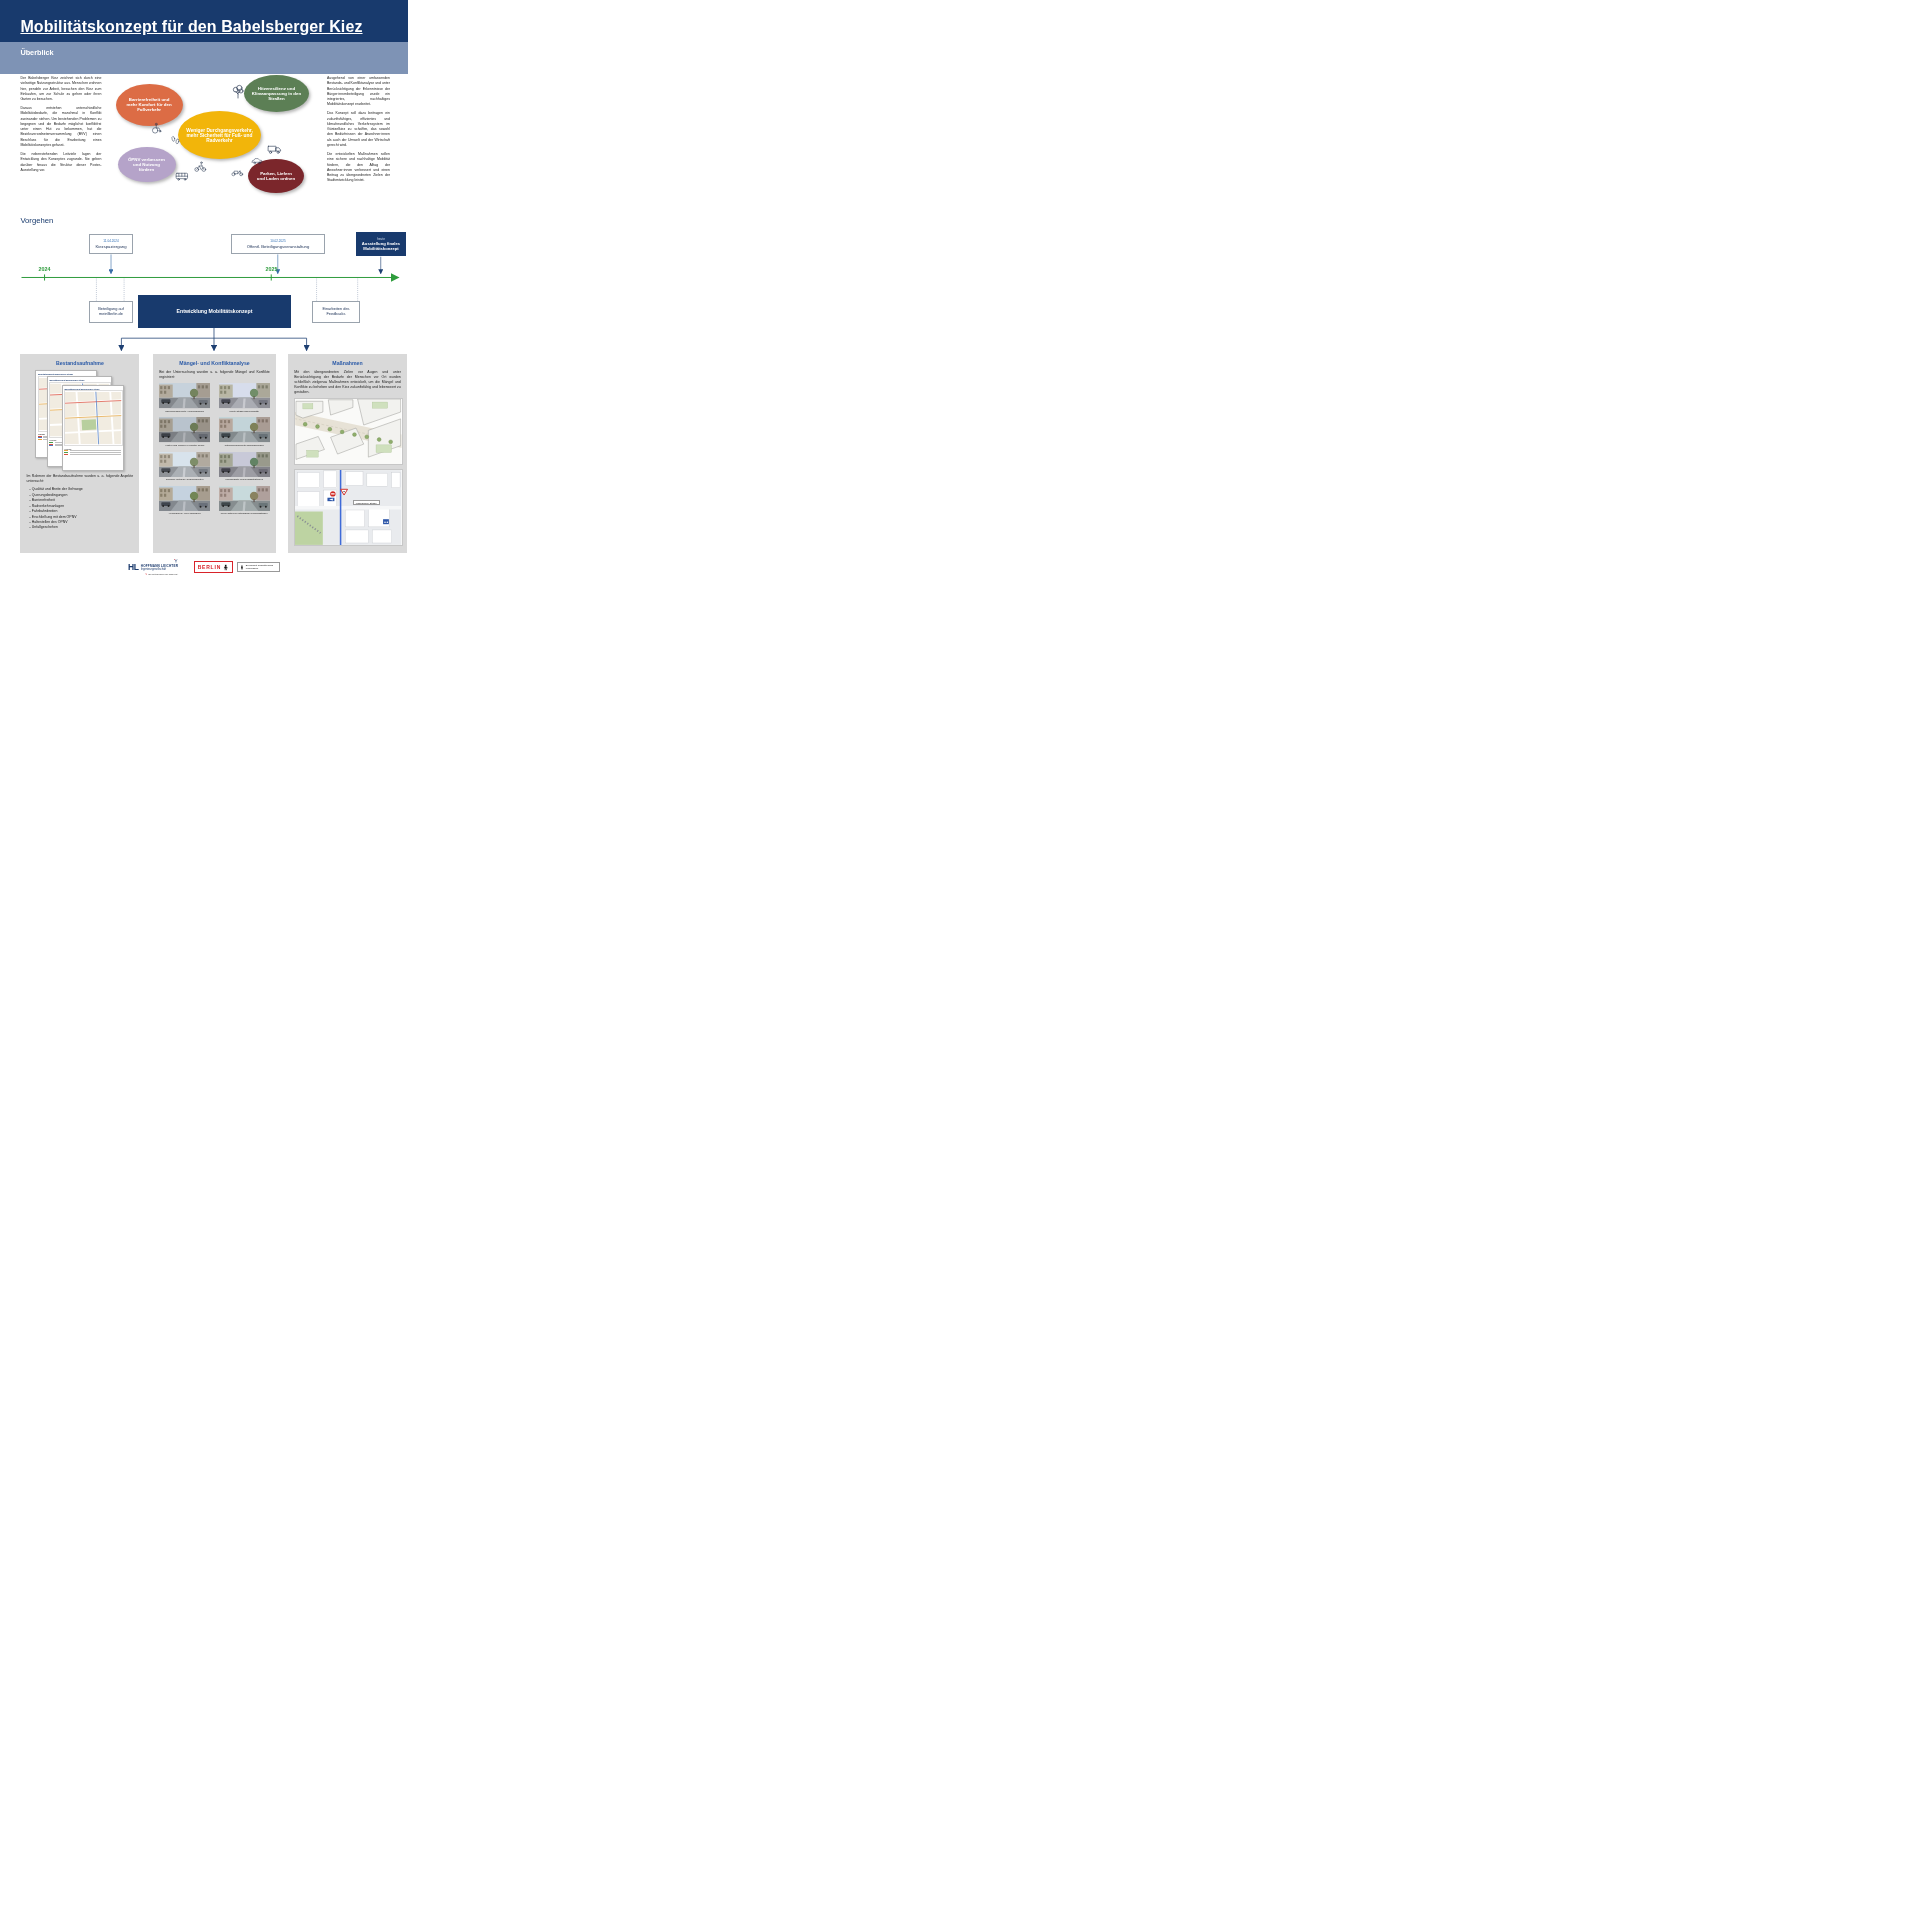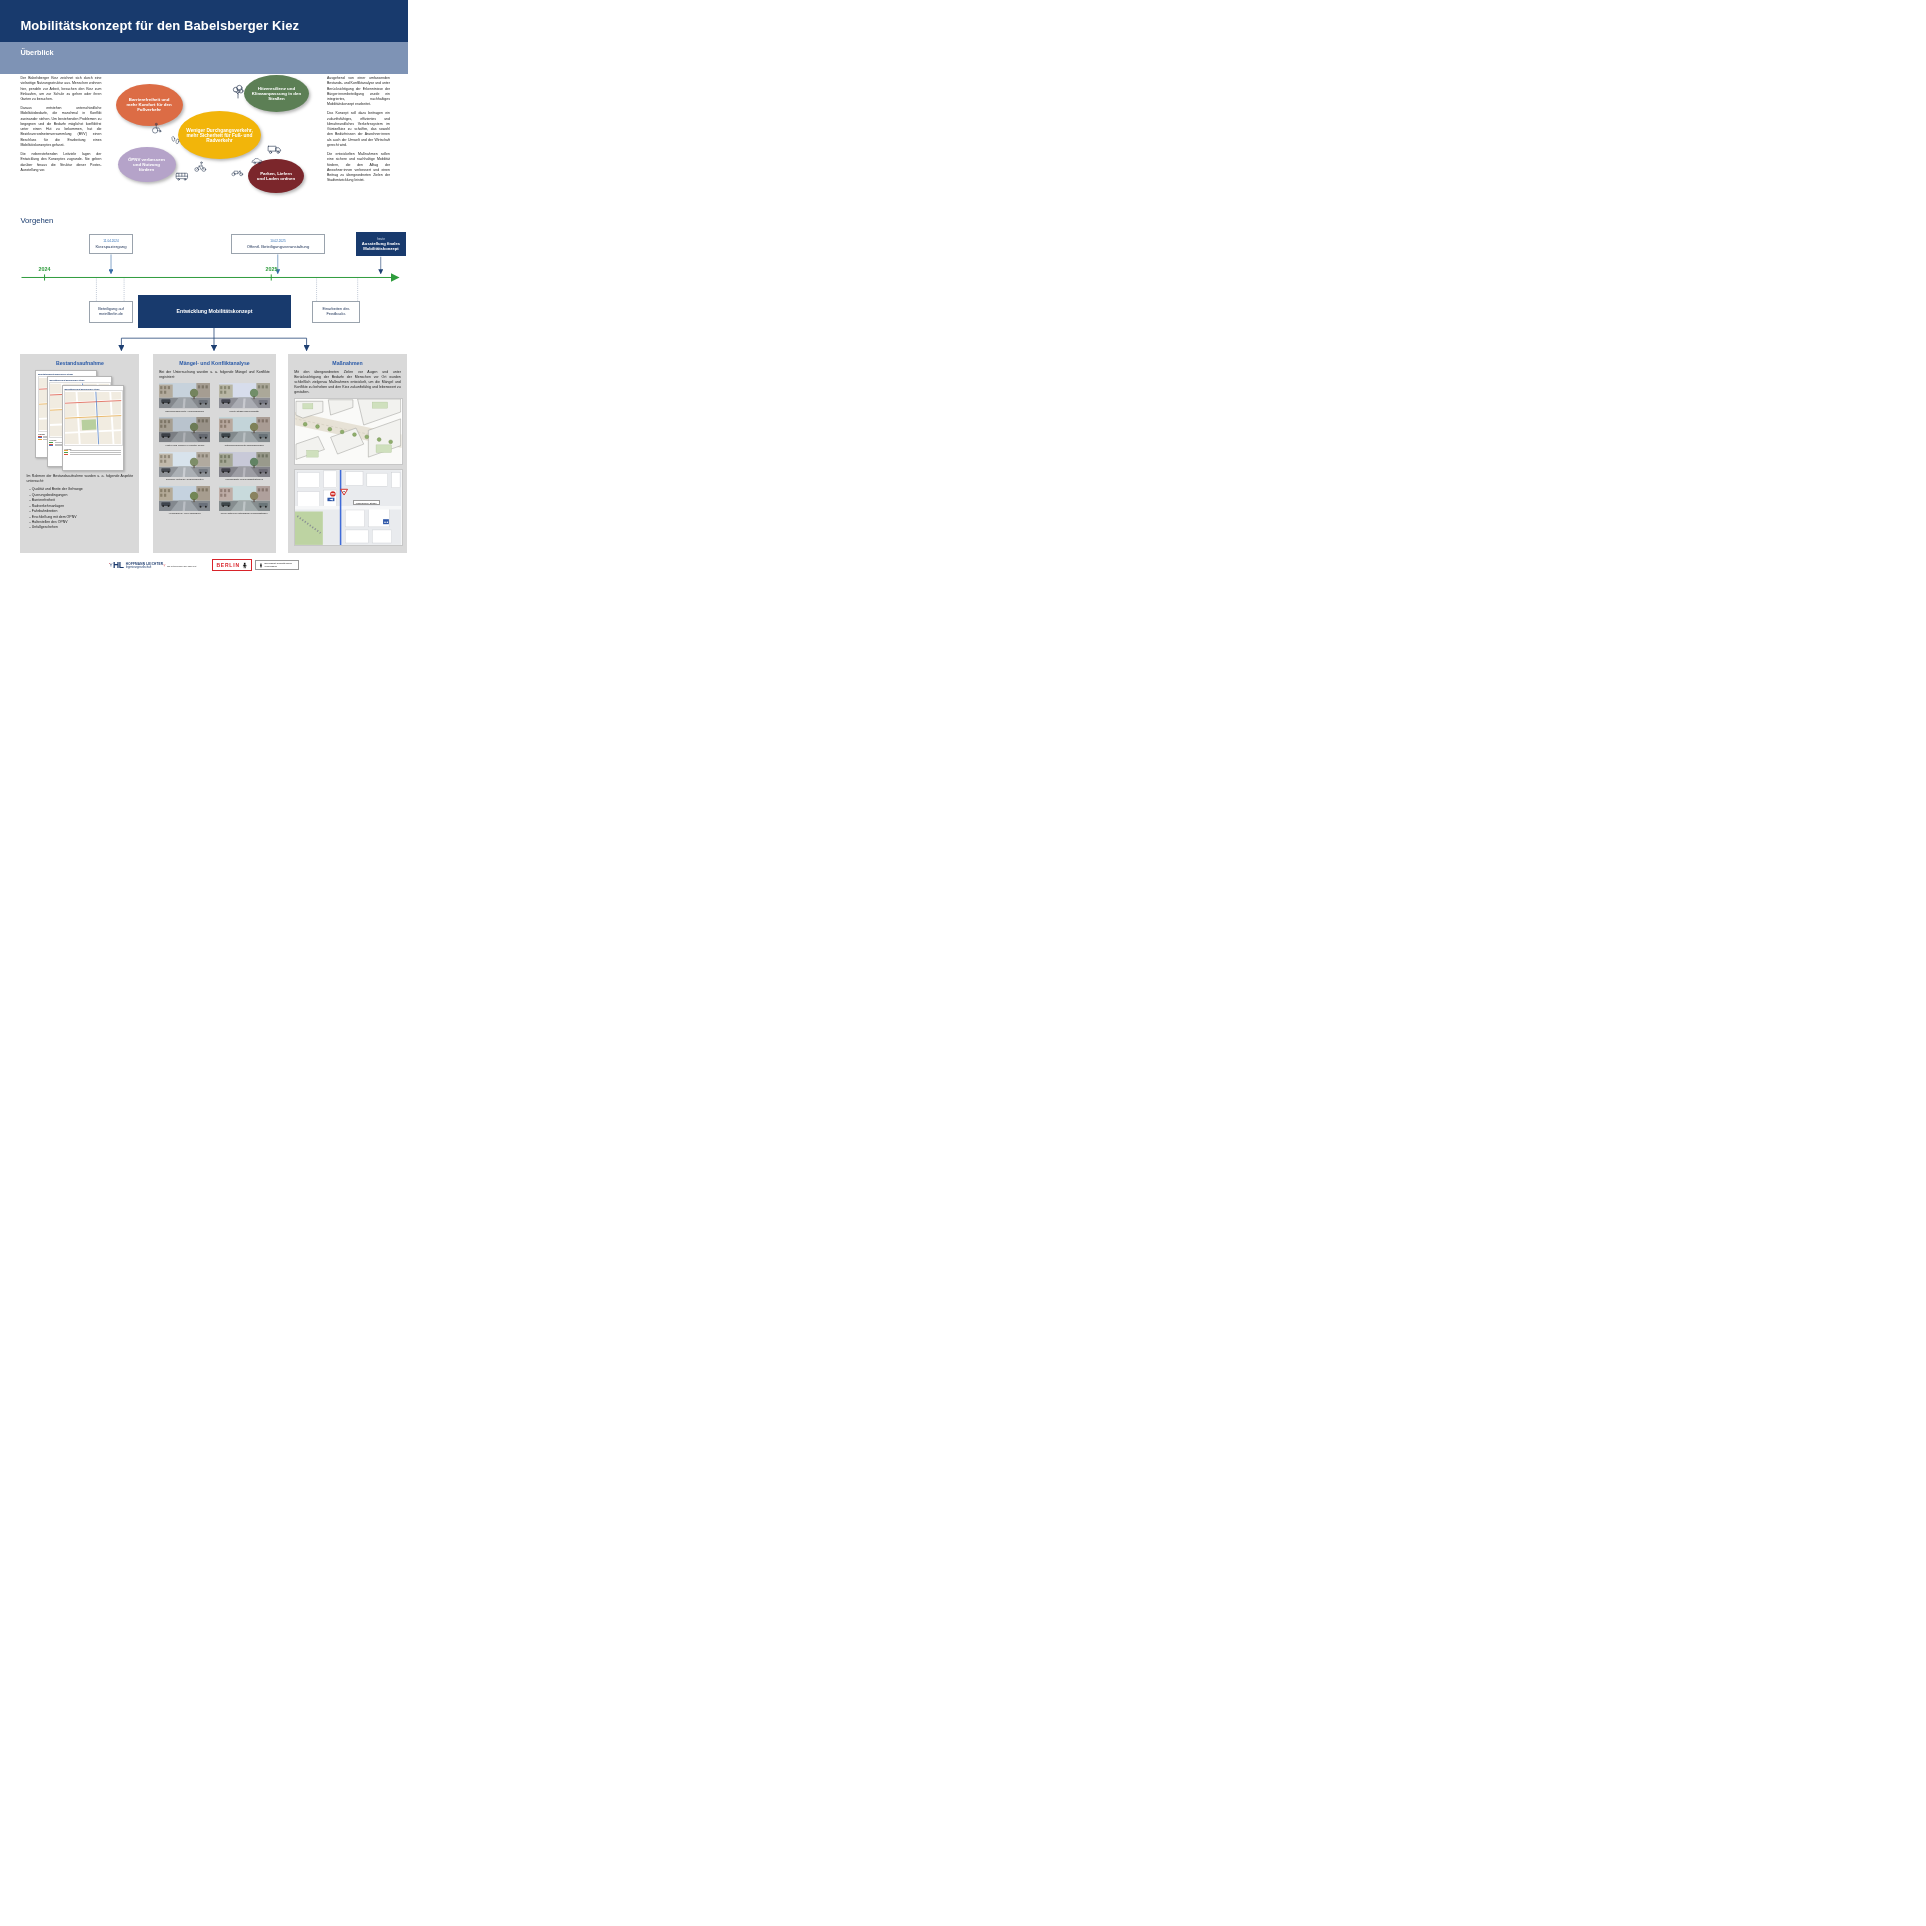--- a/index.html
+++ b/index.html
@@ -2,21 +2,21 @@
 <html style="font-size:6.2px"><head>
 <meta charset="utf-8">
 <style>
   html,body{margin:0;padding:0;background:#ffffff;}
   .page{position:relative;width:408px;height:577px;background:#fff;
         font-family:"Liberation Sans", sans-serif;color:#1c1c1c;overflow:hidden;}
 
   
   .masthead{position:absolute;left:0;top:0;width:100%;height:42px;background:#183a6d;}
   .masthead h1{margin:0;position:absolute;left:20.4px;top:17.7px;color:#fff;
-               font-size:13px;font-weight:600;letter-spacing:0.1px;}
+               font-size:16px;font-weight:600;letter-spacing:0.1px;text-decoration:underline;}
   .band{position:absolute;left:0;top:42px;width:100%;height:32px;background:#7e93b5;}
   .band h2{margin:0;position:absolute;left:20.4px;top:5.8px;color:#fff;font-size:7.3px;font-weight:700;}
 
   
   .col{position:absolute;top:76px;font-size:3.5px;line-height:1.5;text-align:justify;}
   .col p{margin:0 0 3.9px 0;}
   .col-left{left:20.4px;width:81px;}
   .col-right{left:327px;width:63px;}
 
   .goals{position:absolute;left:104px;top:73px;width:216px;height:127px;}
@@ -86,21 +86,21 @@
   .v8{filter:hue-rotate(-30deg) brightness(1.03);}
 
   .mfig{position:relative;margin:0 0 3.9px 0;}
   .mfig svg{width:100%;display:block;border:0.4px solid #c7c7c7;background:#fff;}
   .map-label{position:absolute;left:55%;top:40%;background:#fff;border:0.4px solid #9a9a9a;
              font-size:2.3px;padding:0.4px 1.9px;color:#222;white-space:nowrap;}
 
   
   .footer{position:absolute;left:0;top:559px;width:100%;display:flex;justify-content:center;
           align-items:center;gap:15.4px;}
-  .hl-block{display:flex;flex-direction:row;align-items:center;}
+  .hl-block{display:flex;flex-direction:column;align-items:flex-end;}
   .hl-row{display:flex;align-items:center;gap:2.3px;}
   .hl-monogram{font-size:8.5px;font-weight:800;color:#1b3a6d;letter-spacing:-0.4px;line-height:1;}
   .hl-names{display:flex;flex-direction:column;}
   .hl-name{font-size:3.1px;font-weight:700;color:#1b3a6d;letter-spacing:0.2px;}
   .hl-sub{font-size:2.7px;color:#1b3a6d;}
   .hl-tag{font-size:2.1px;color:#333;margin-top:1.2px;display:flex;align-items:center;gap:1.2px;}
   .berlin-block{display:flex;align-items:center;gap:3.9px;}
   .berlin-box{border:0.6px solid #d8232a;padding:1.5px 3.1px;display:flex;align-items:center;gap:2.3px;background:#fff;}
   .berlin-word{color:#d8232a;font-size:5px;font-weight:800;letter-spacing:0.8px;}
   .district-box{border:0.4px solid #999;padding:1.2px 2.3px;display:flex;align-items:center;gap:1.9px;background:#fff;}

